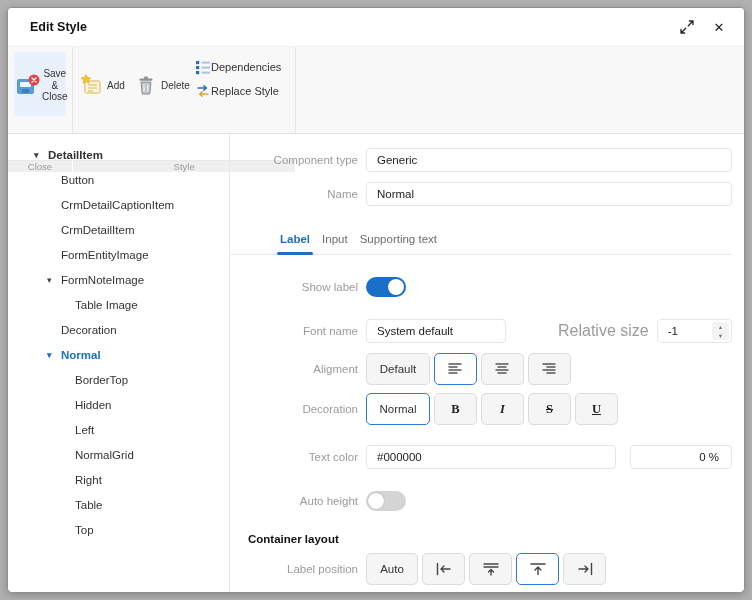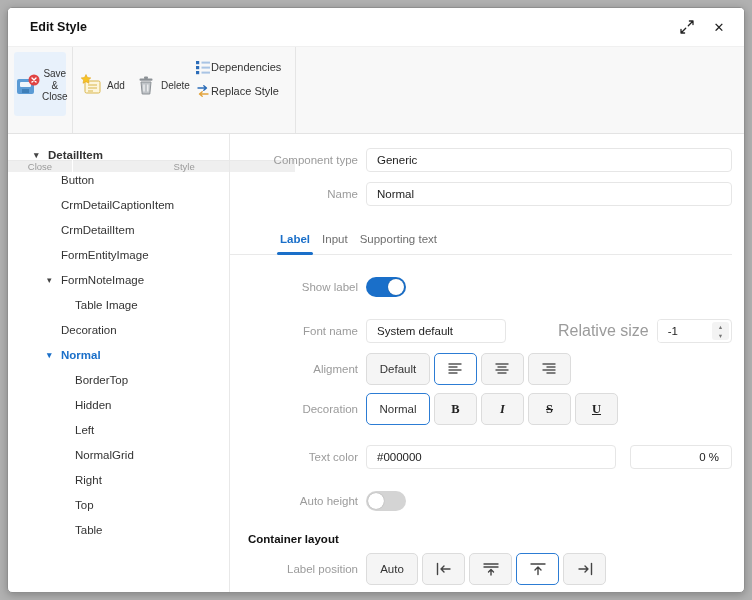--- a/index.html
+++ b/index.html
@@ -227,24 +227,24 @@
         <div class="titem lvl2">
             <span>Left</span>
           </div>
         <div class="titem lvl2">
             <span>NormalGrid</span>
           </div>
         <div class="titem lvl2">
             <span>Right</span>
           </div>
         <div class="titem lvl2">
+            <span>Table</span>
+          </div>
+        <div class="titem lvl2">
             <span>Top</span>
-          </div>
-        <div class="titem lvl2">
-            <span>Table</span>
           </div>
       </div>
 
       <div class="form">
 
         <div class="frow">
           <div class="flabel">Component type</div>
           <input class="tinput grow" value="Generic" style="">
         </div>
 

